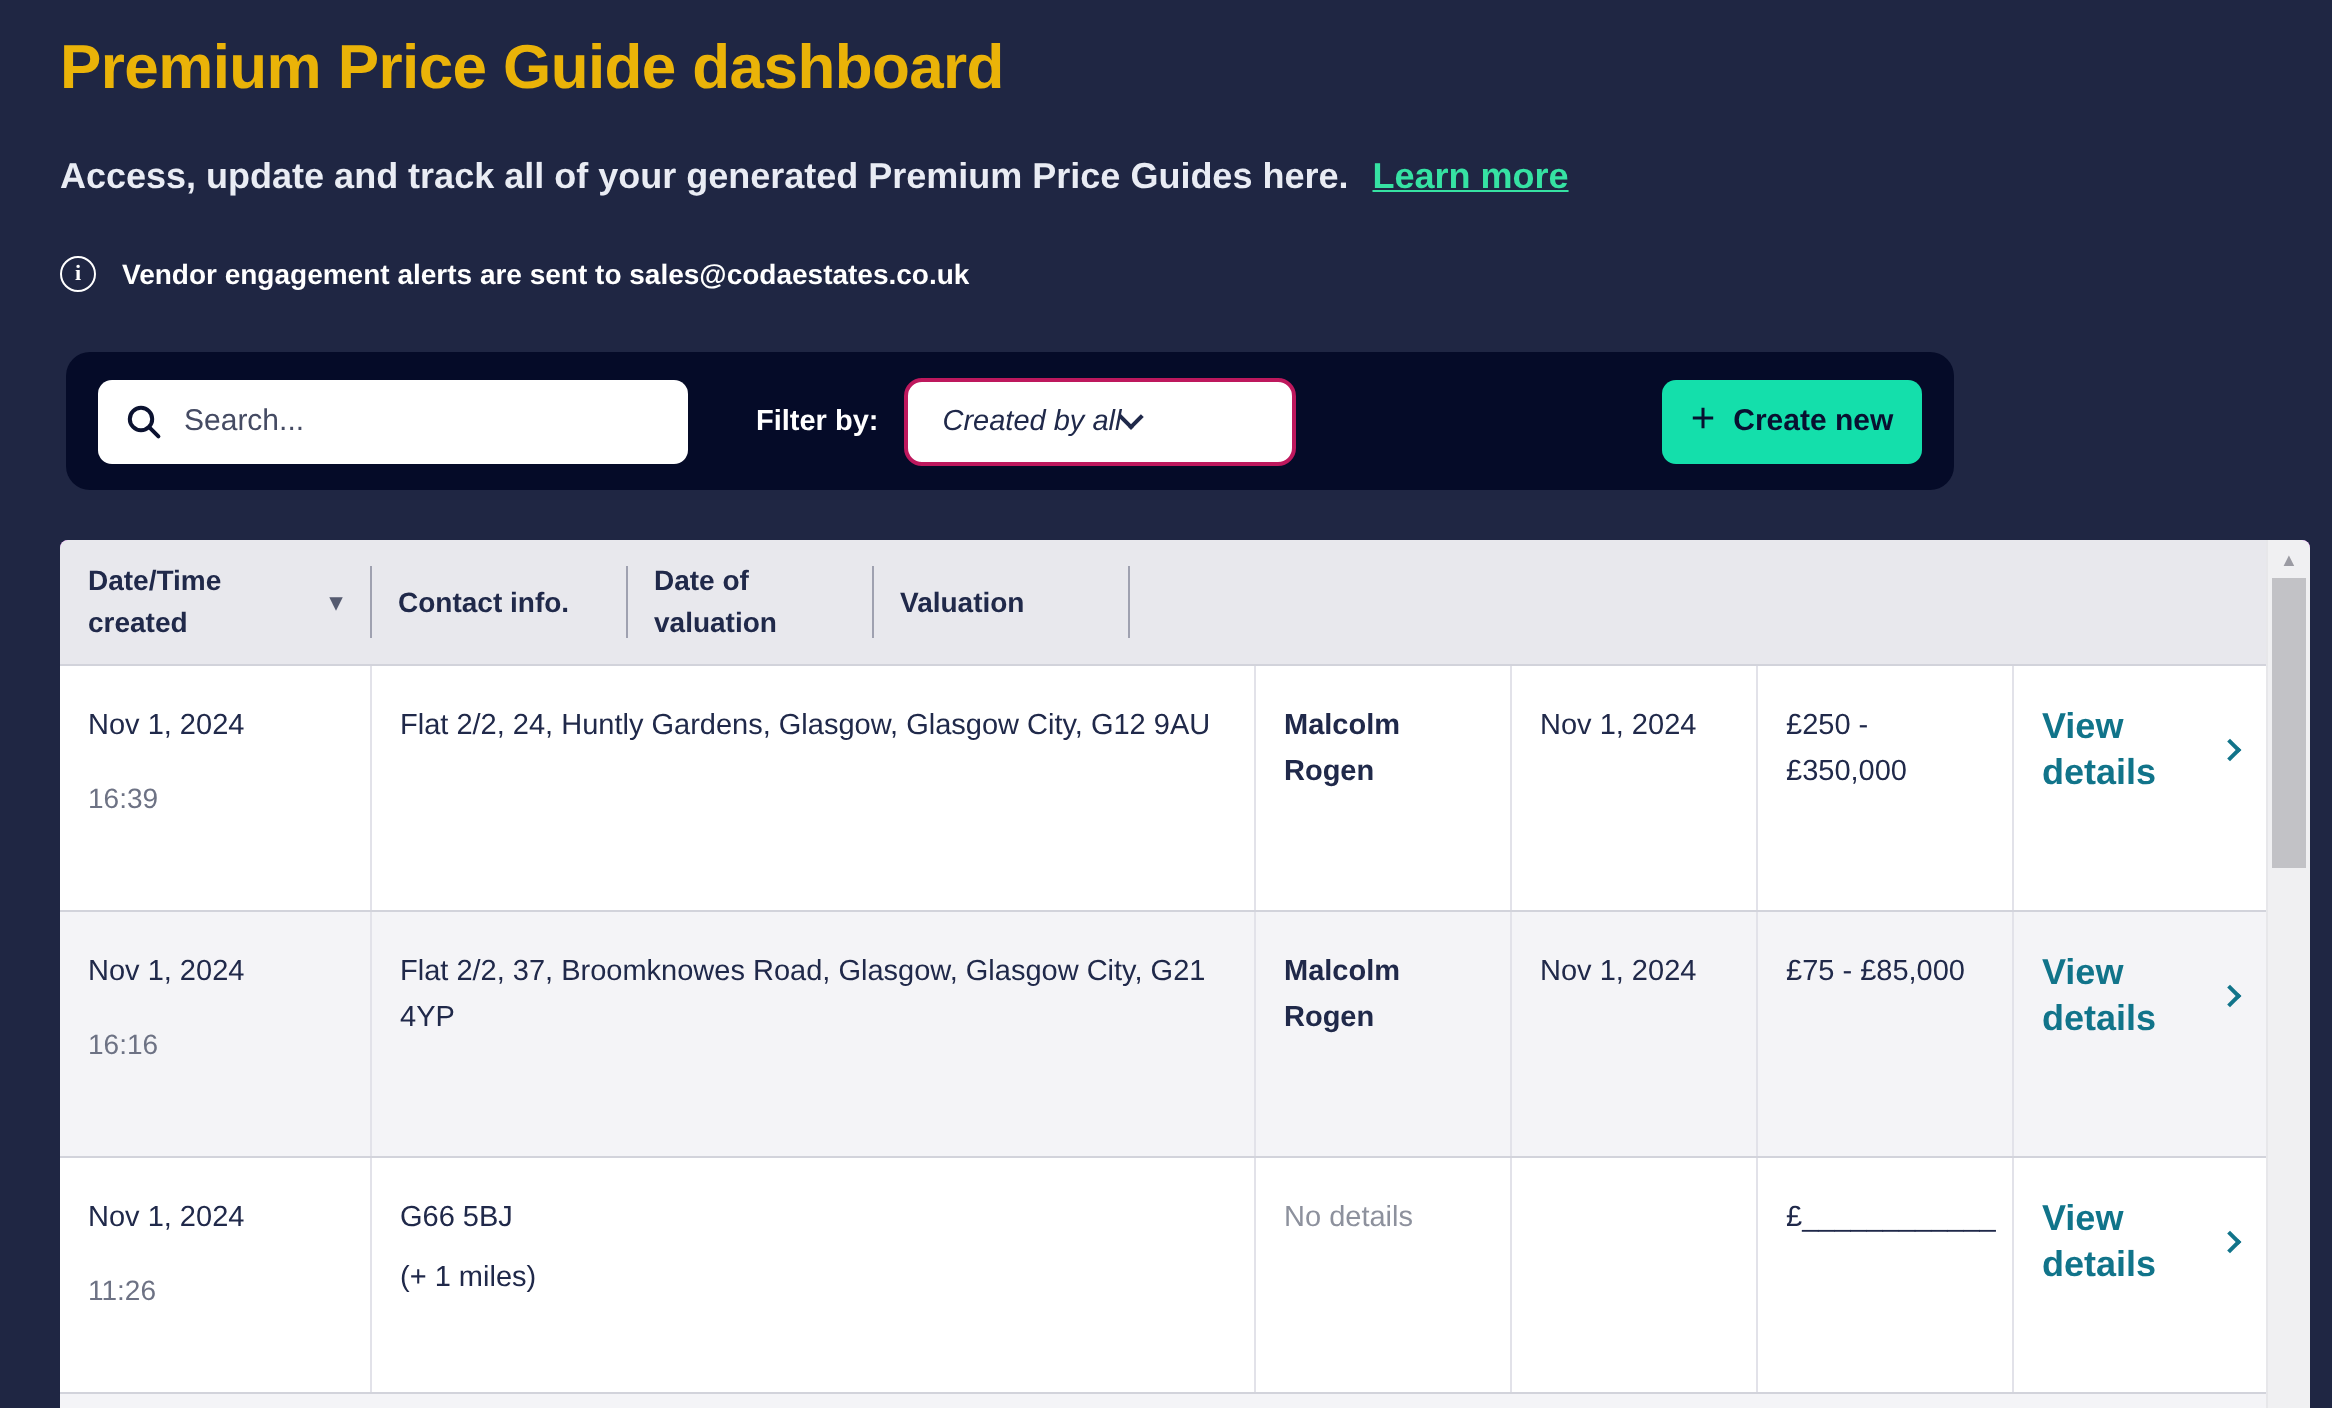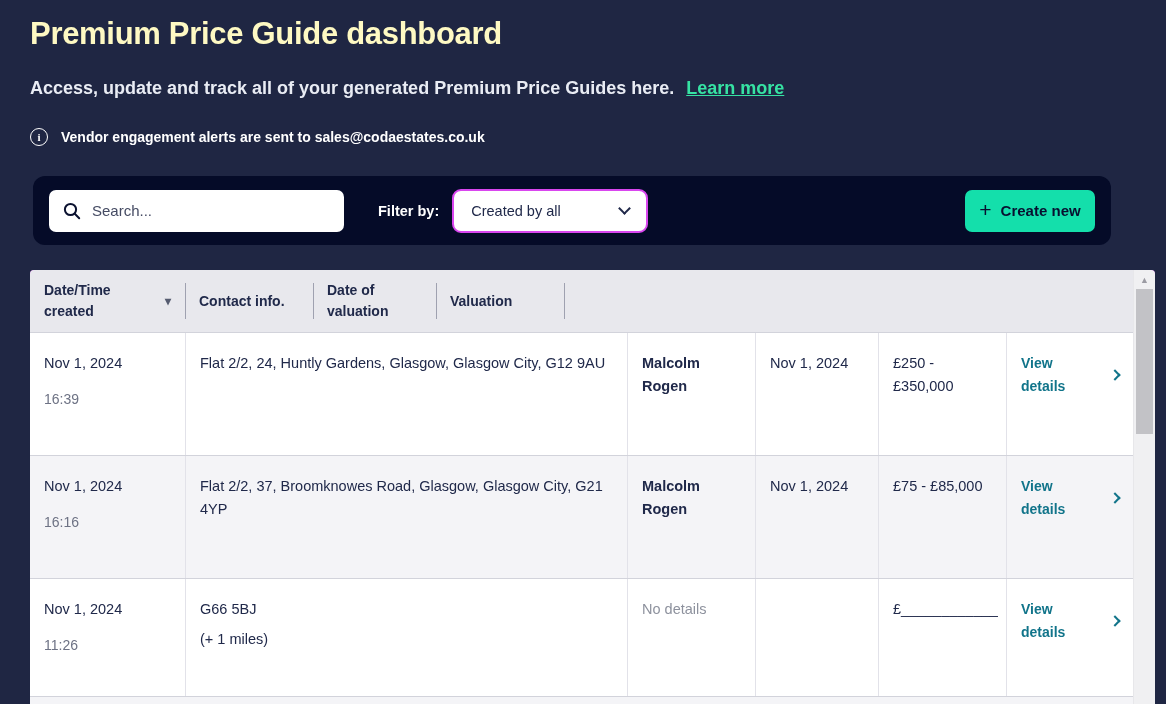--- a/index.html
+++ b/index.html
@@ -4,33 +4,33 @@
 <style>
   * { margin:0; padding:0; box-sizing:border-box; }
   html,body { width:1166px; height:704px; }
   body {
     position:relative; overflow:hidden;
     background:#1f2643;
     font-family:"Liberation Sans", sans-serif;
     color:#20294a;
   }
   
-  .page-title { position:absolute; left:30px; top:16px; font-size:31px; font-weight:700; color:#fef9c3; letter-spacing:-0.3px;text-align:right; }
+  .page-title { position:absolute; left:30px; top:16px; font-size:31px; font-weight:700; color:#eab308; letter-spacing:-0.3px;text-align:right; }
   .subtitle-row { position:absolute; left:30px; top:78px; font-size:18px; font-weight:700; color:#e9ecf4; }
   .learn-more { color:#36e2a3; text-decoration:underline; margin-left:12px; cursor:pointer; }
   .alert-row { position:absolute; left:30px; top:128px; display:flex; align-items:center; gap:13px; color:#ffffff; font-weight:700; font-size:14px; }
   .info-icon { width:18px; height:18px; border:1.6px solid #ffffff; border-radius:50%; display:flex; align-items:center; justify-content:center; font-size:11px; font-weight:700; color:#fff; font-family:"Liberation Serif", serif; }
   
-  .toolbar { position:absolute; left:33px; top:176px; width:1078px; height:69px; background:#050b28; border-radius:12px; display:flex; align-items:center; padding:0 16px; }
+  .toolbar { position:absolute; left:33px; top:176px; width:944px; height:69px; background:#050b28; border-radius:12px; display:flex; align-items:center; padding:0 16px; }
   .search-box { width:295px; height:42px; background:#fff; border-radius:7px; display:flex; align-items:center; padding-left:14px; gap:11px; }
   .search-box svg { flex:0 0 auto; }
   .search-box input { border:none; outline:none; flex:1; font-size:15px; color:#20294a; font-family:"Liberation Sans", sans-serif; background:transparent; padding-right:10px; }
   .search-box input::placeholder { color:#454b63; opacity:1; }
   .filter-label { margin-left:34px; font-size:14.5px; font-weight:700; color:#ffffff; }
-  .filter-select { margin-left:13px; width:196px; height:44px; background:#fff; border:2px solid #d946ef; border-radius:9px; display:flex; align-items:center; justify-content:space-between; padding:0 17px; font-size:14.5px; color:#20294a; cursor:pointer; }
+  .filter-select { margin-left:13px; width:196px; height:44px; background:#fff; border:2px solid #be185d; border-radius:9px; display:flex; align-items:center; padding:0 17px; font-size:14.5px; color:#20294a; cursor:pointer;font-style:italic; }
   .chevron-down { width:9px; height:9px; border-right:2.2px solid #20294a; border-bottom:2.2px solid #20294a; transform:rotate(45deg); margin-top:-5px; }
   .create-btn { margin-left:auto; margin-right:0; width:130px; height:42px; background:#14dfab; border:none; border-radius:7px; display:flex; align-items:center; justify-content:center; gap:9px; font-size:15px; font-weight:700; color:#081030; cursor:pointer; font-family:"Liberation Sans", sans-serif; }
   .plus-glyph { font-size:21px; font-weight:400; line-height:1; margin-top:-2px; }
   
   .table-wrap { position:absolute; left:30px; top:270px; width:1125px; height:434px; background:#d946ef; border-radius:4px 4px 0 0; display:flex; overflow:hidden; }
   .table-main { width:1103px; }
   .thead { display:flex; height:62px; background:#e8e8ed; }
   .th { padding:10px 14px; display:flex; align-items:center; font-size:14px; font-weight:700; color:#20294a; line-height:21px; position:relative; }
   .th:not(:first-child)::before { content:""; position:absolute; left:0; top:13px; bottom:13px; width:1px; background:#9fa1b0; }
   .sort-caret { color:#555b70; font-size:12px; margin-left:auto; padding-left:6px; cursor:pointer; }
@@ -38,21 +38,21 @@
   .row { display:flex; border-top:1px solid #d2d3db; background:#ffffff; height:123px; }
   .row.alt { background:#f4f4f7; }
   .row.last { height:118px; }
   .row.sliver { height:124px; }
   .td { padding:19px 14px 0; font-size:14.5px; color:#20294a; line-height:23px; }
   .td:not(:first-child) { border-left:1px solid #e2e2e9; }
   .time { color:#6d7284; margin-top:13px; font-size:14px; }
   .contact-name { font-weight:700; }
   .muted { color:#8d919d; font-weight:400; }
   .addr-note { margin-top:7px; }
-  .view-details { display:flex; align-items:center; gap:11px; color:#11748a; font-weight:700; font-size:14px; cursor:pointer; }
+  .view-details { display:flex; align-items:center; gap:11px; color:#11748a; font-weight:700; font-size:18px; cursor:pointer; }
   .chevron-right { width:8px; height:8px; border-top:2.4px solid #11748a; border-right:2.4px solid #11748a; transform:rotate(45deg); flex:0 0 auto; }
   
   .scrollbar { width:22px; background:#f0f0f2; position:relative; border-left:1px solid #e7e7ea; }
   .scroll-up { position:absolute; top:5px; left:0; right:0; text-align:center; font-size:9px; color:#9b9ba3; cursor:pointer; }
   .scroll-thumb { position:absolute; top:19px; left:2px; width:17px; height:145px; background:#c2c2c6; cursor:pointer; }
 </style>
 </head>
 <body>
 
 <h1 class="page-title">Premium Price Guide dashboard</h1>

